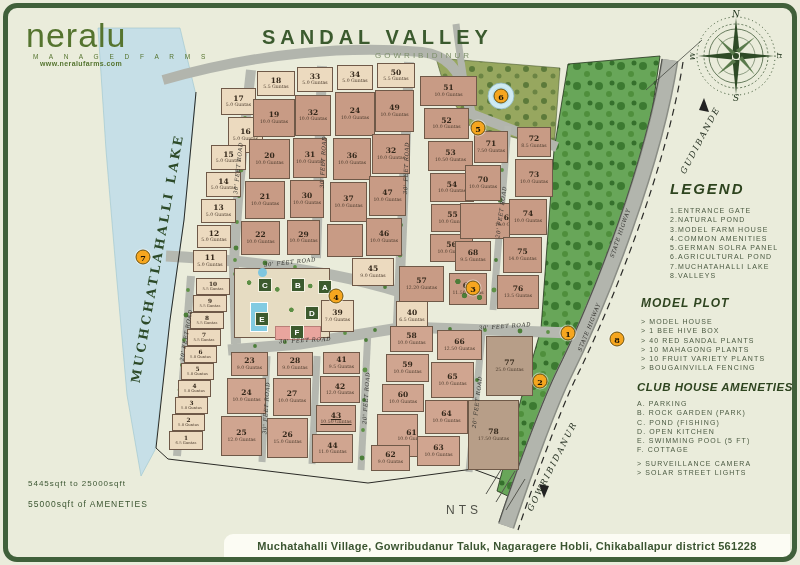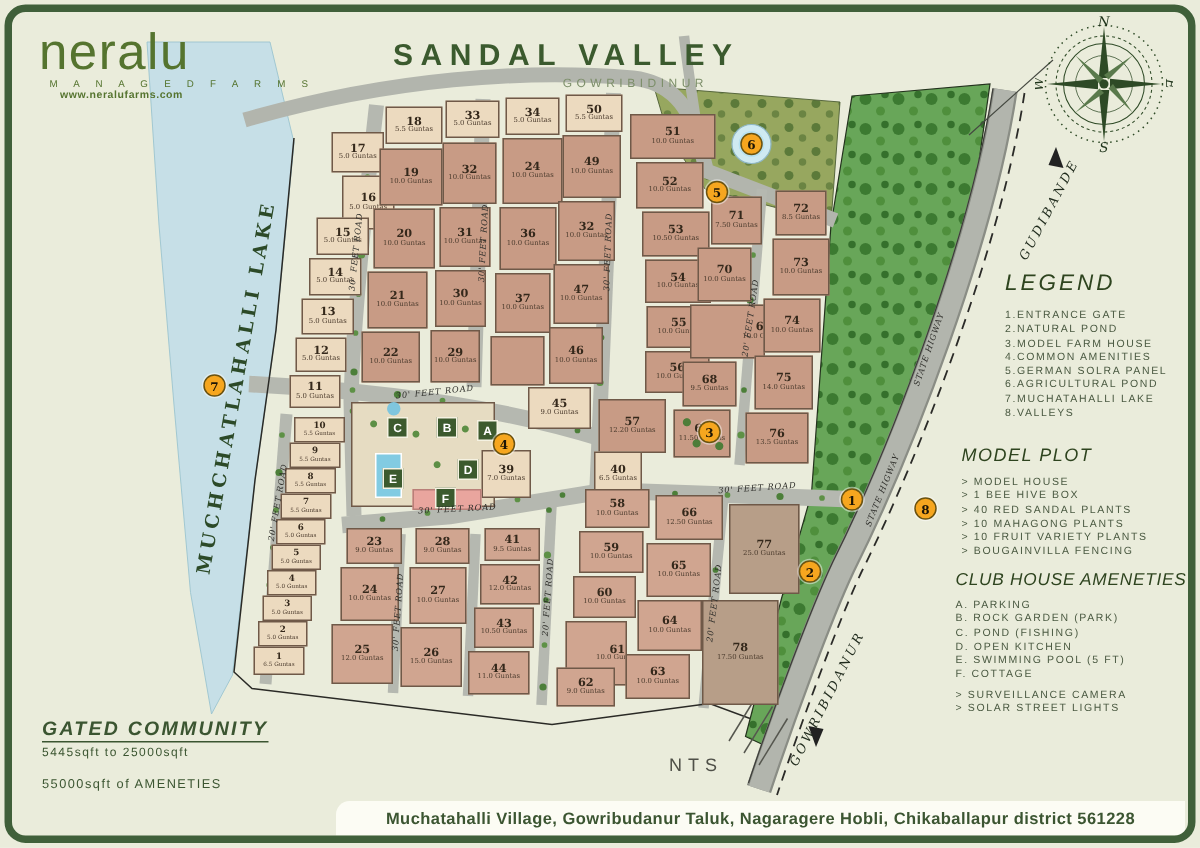--- a/index.html
+++ b/index.html
@@ -58,21 +58,21 @@
   
   .rl{position:absolute;z-index:5;font:italic 5.5px "DejaVu Serif",serif;letter-spacing:.6px;color:#2e2e2a;
       white-space:nowrap;transform:translate(-50%,-50%);}
   .dirlbl{position:absolute;z-index:5;font:italic 8.5px "DejaVu Serif",serif;letter-spacing:2px;color:#1f2a1c;
       white-space:nowrap;transform-origin:center;}
   #lakelbl{position:absolute;left:157px;top:258px;z-index:5;transform:translate(-50%,-50%) rotate(-80deg);
       font-family:"DejaVu Serif",serif;font-weight:600;font-size:12.5px;letter-spacing:3px;color:#2c4a28;white-space:nowrap;}
   #nts{position:absolute;left:446px;top:503px;z-index:5;font-size:12px;letter-spacing:4px;color:#4f5048;}
 
   
-  .panel-h{font-style:italic;font-weight:normal;color:#2e441f;white-space:nowrap;}
+  .panel-h{font-style:italic;font-weight:bold;color:#2e441f;white-space:nowrap;}
   .panel-i{font-size:7px;letter-spacing:1.1px;color:#4b5a42;line-height:9.3px;white-space:nowrap;}
   #legend{position:absolute;left:670px;top:180px;z-index:10;}
   #legend .panel-h{font-size:15px;letter-spacing:2px;margin-bottom:9px;}
   #modelplot{position:absolute;left:641px;top:296px;z-index:10;}
   #modelplot .panel-h{font-size:12px;letter-spacing:1px;margin-bottom:7px;}
   #clubpanel{position:absolute;left:637px;top:381px;z-index:10;}
   #clubpanel .panel-h{font-size:11.5px;letter-spacing:.5px;margin-bottom:6px;}
   #clubpanel .extras{margin-top:4px;}
 
   
@@ -519,21 +519,21 @@
         <span class="pg">15.0 Guntas</span>
       </div>
       <div class="plot c-m" style="left: 323px; top: 352px; width: 37px; height: 22px;">
         <span class="pn">41</span>
         <span class="pg">9.5 Guntas</span>
       </div>
       <div class="plot c-m" style="left: 320px; top: 376px; width: 40px; height: 27px;">
         <span class="pn">42</span>
         <span class="pg">12.0 Guntas</span>
       </div>
-      <div class="plot c-m" style="left: 316px; top: 405px; width: 40px; height: 27px;">
+      <div class="plot c-m" style="left: 316px; top: 405px; width: 40px; height: 27px; text-decoration: underline;">
         <span class="pn">43</span>
         <span class="pg">10.50 Guntas</span>
       </div>
       <div class="plot c-m" style="left: 312px; top: 434px; width: 41px; height: 29px;">
         <span class="pn">44</span>
         <span class="pg">11.0 Guntas</span>
       </div>
       <div class="plot c-m" style="left: 390px; top: 326px; width: 43px; height: 26px;">
         <span class="pn">58</span>
         <span class="pg">10.0 Guntas</span>
@@ -647,21 +647,20 @@
         <div class="panel-i">E. SWIMMING POOL (5 FT)</div>
         <div class="panel-i">F. COTTAGE</div>
       </div>
     <div id="clubh-extras" class="extras">
         <div class="panel-i">&gt; SURVEILLANCE CAMERA</div>
         <div class="panel-i">&gt; SOLAR STREET LIGHTS</div>
       </div>
   </div>
 
   <div id="summary">
-    <div class="s0">GATED COMMUNITY</div>
     <div class="s2">5445sqft to 25000sqft</div>
     <div class="s3">55000sqft of AMENETIES</div>
   </div>
 
   <div id="addrbar">
     <div class="adr">Muchatahalli Village, Gowribudanur Taluk, Nagaragere Hobli, Chikaballapur district 561228</div>
   </div>
 
   <div id="frame"></div>
 </div>

